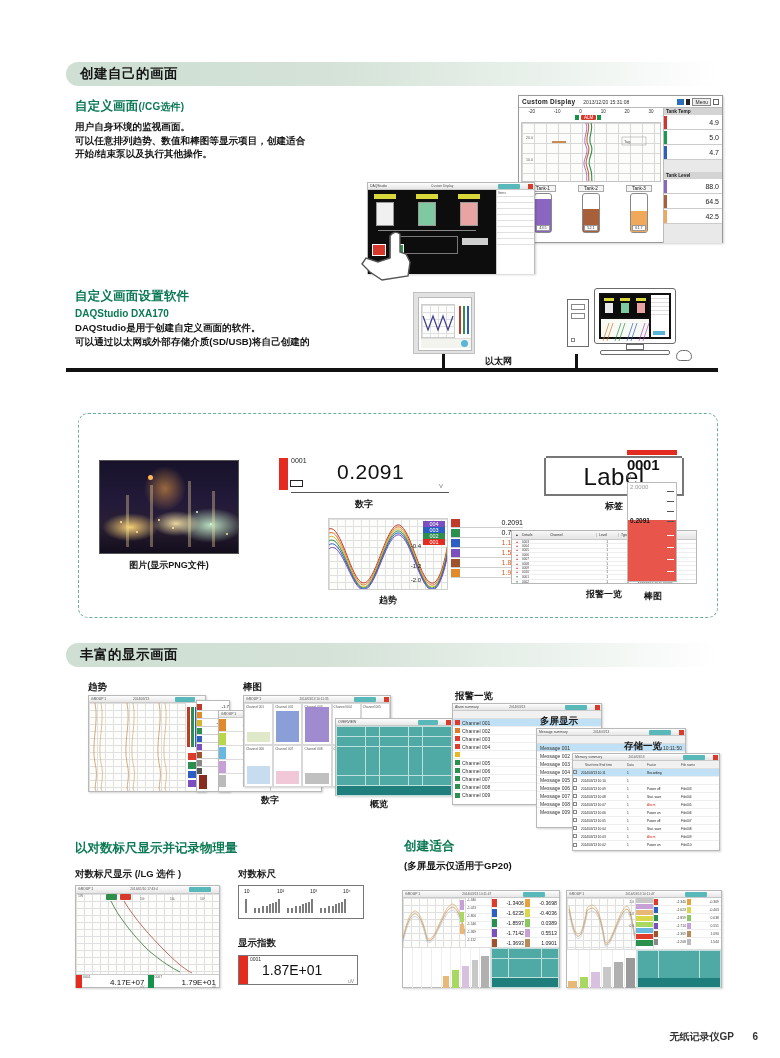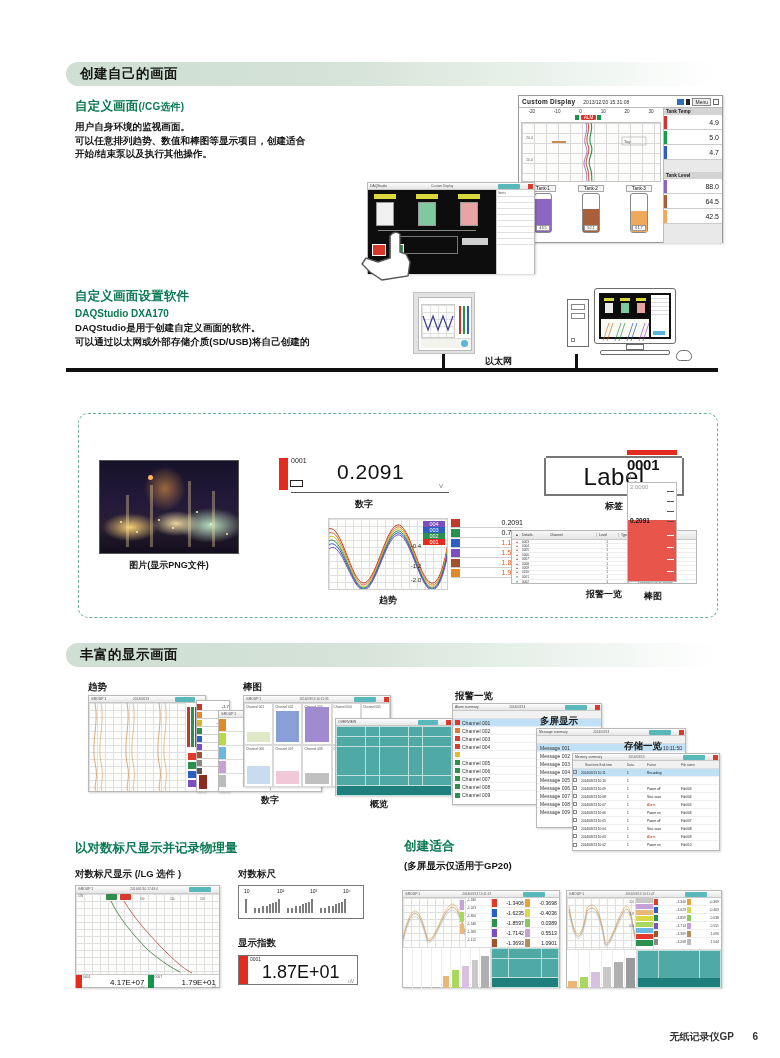--- a/index.html
+++ b/index.html
@@ -1049,21 +1049,21 @@
         </g>
       </svg>
     </div>
   </div>
 
   <div class="cap-l" style="position:absolute;left:238px;top:937px;">显示指数</div>
   <div style="position:absolute;left:238px;top:955px;width:120px;height:30px;border:1px solid #777;background:#fff;display:flex;">
     <div style="width:9px;background:#e32b20;"></div>
     <div style="flex:1;position:relative;">
       <span style="position:absolute;left:2px;top:0;font-size:5px;color:#333;">0001</span>
-      <span style="position:absolute;left:14px;top:6px;font-size:18px;color:#111;">1.87E+01</span>
+      <span style="position:absolute;left:14px;top:6px;font-size:14px;color:#111;">1.87E+01</span>
       <span style="position:absolute;right:3px;bottom:0;font-size:5px;color:#888;">uV</span>
     </div>
   </div>
 
   <div style="position:absolute;left:404px;top:838px;width:320px;">
     <div class="h-green">创建适合</div>
     <div class="body-text" style="margin-top:4px;">
       <div>(多屏显示仅适用于GP20)</div>
     </div>
   </div>

